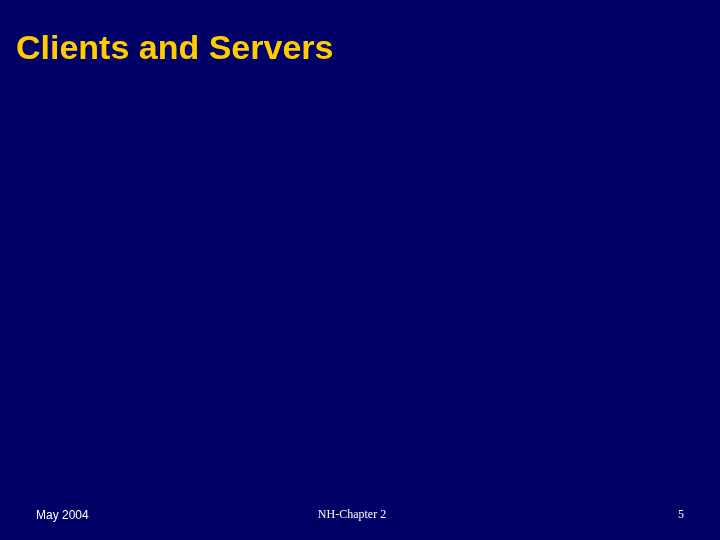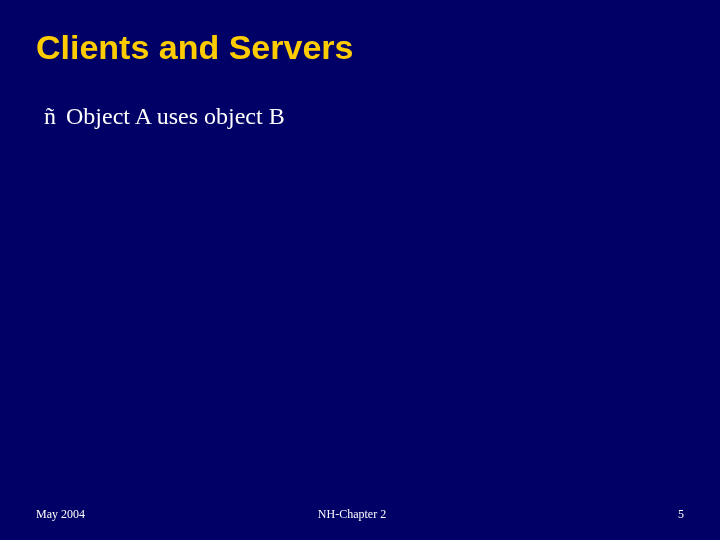--- a/index.html
+++ b/index.html
@@ -6,21 +6,21 @@
   html, body { width: 720px; height: 540px; overflow: hidden; }
   body {
     background: #000066;
     font-family: Georgia, 'Times New Roman', serif;
     color: #ffffff;
     position: relative;
   }
   .slide {
     width: 720px;
     height: 540px;
-    padding: 28px 36px 20px 36px;
+    padding: 28px 36px 20px 16px;
     position: relative;
   }
   .title {
     color: #ffcc00;
     font-size: 34px;
     font-weight: bold;
     font-family: Verdana, Geneva, sans-serif;
     margin-bottom: 36px;
   }
   .bullet-l1 {
@@ -46,39 +46,36 @@
     position: absolute;
     bottom: 18px;
     left: 36px;
     right: 36px;
     display: flex;
     justify-content: space-between;
     align-items: flex-end;
     font-size: 12px;
     color: #ffffff;
   }
-  .footer-left { font-family: Liberation Serif, serif; }
+  .footer-left { font-family: Liberation Sans, sans-serif; }
   .footer-center {
     position: absolute;
     left: 0; right: 16px;
     text-align: center;
     font-family: Georgia, serif;
   }
   .footer-right { font-family: Georgia, serif; margin-left: auto; z-index: 1; }
 </style>
 </head>
 <body>
 
 <div class="slide">
 
   <h1 class="title">Clients and Servers</h1>
 
-  <div class="bullet-l1">
-    <span class="bullet-mark">ñ</span><span class="bullet-text">Object A uses object B</span>
-  </div>
 
 
 
   <div class="footer">
     <span class="footer-left">May 2004</span>
     <span class="footer-center">NH-Chapter 2</span>
     <span class="footer-right">5</span>
   </div>
 
 </div>

